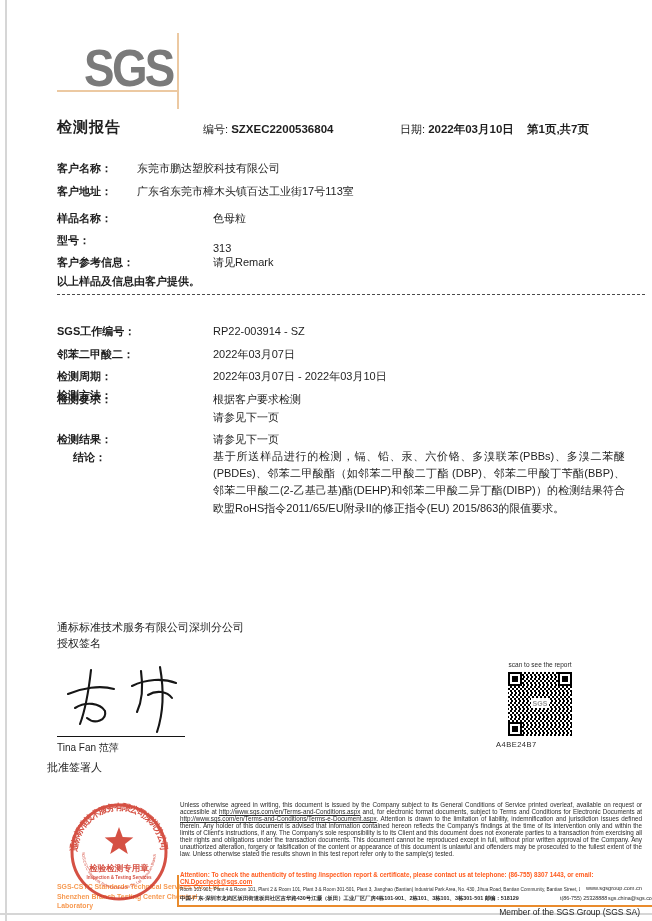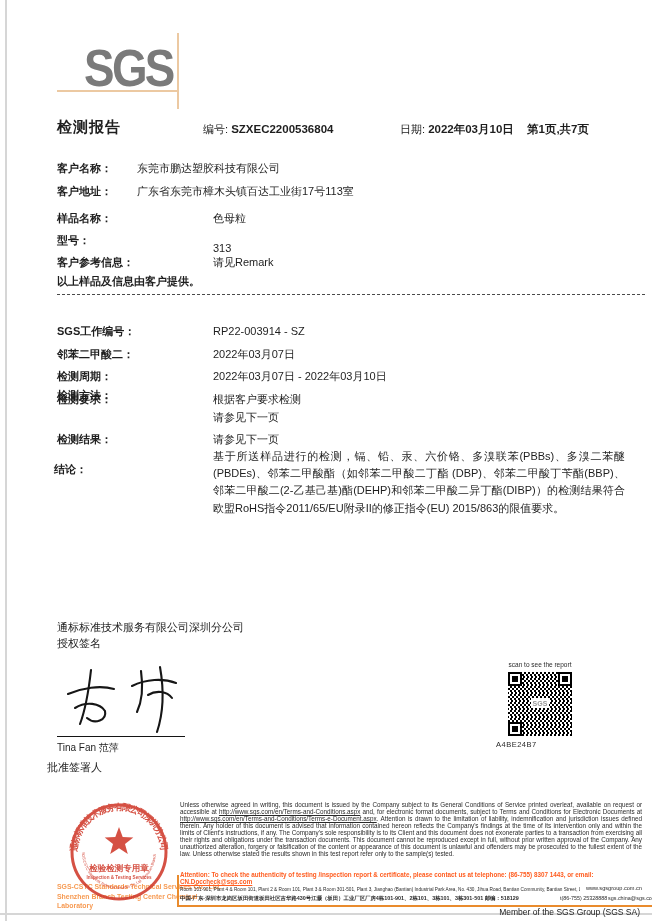--- a/index.html
+++ b/index.html
@@ -83,21 +83,21 @@
 <div class="abs fs11" style="left:213px;top:347px;">2022年03月07日</div>
 <div class="abs fs11 lbl" style="left:57px;top:369px;">检测周期：</div>
 <div class="abs fs11" style="left:213px;top:369px;">2022年03月07日 - 2022年03月10日</div>
 <div class="abs fs11 lbl" style="left:57px;top:392px;">检测要求：</div>
 <div class="abs fs11" style="left:213px;top:392px;">根据客户要求检测</div>
 <div class="abs fs11 lbl" style="left:57px;top:388px;">检测方法：</div>
 <div class="abs fs11" style="left:213px;top:410px;">请参见下一页</div>
 <div class="abs fs11 lbl" style="left:57px;top:432px;">检测结果：</div>
 <div class="abs fs11" style="left:213px;top:432px;">请参见下一页</div>
 
-<div class="abs fs11 lbl" style="left:54px;top:450px;margin-top:12px;">结论：</div>
+<div class="abs fs11 lbl" style="left:73px;top:450px;">结论：</div>
 <div class="abs concl" style="left:213px;top:448px;">基于所送样品进行的检测，镉、铅、汞、六价铬、多溴联苯(PBBs)、多溴二苯醚(PBDEs)、邻苯二甲酸酯（如邻苯二甲酸二丁酯 (DBP)、邻苯二甲酸丁苄酯(BBP)、邻苯二甲酸二(2-乙基己基)酯(DEHP)和邻苯二甲酸二异丁酯(DIBP)）的检测结果符合欧盟RoHS指令2011/65/EU附录II的修正指令(EU) 2015/863的限值要求。</div>
 
 <div class="abs fs11" style="left:57px;top:620px;">通标标准技术服务有限公司深圳分公司</div>
 <div class="abs fs11" style="left:57px;top:636px;">授权签名</div>
 
 <svg class="abs" style="left:60px;top:658px;" width="140" height="80" viewBox="0 0 140 80">
   <g fill="none" stroke="#161616" stroke-width="2.1" stroke-linecap="round">
     <path d="M8,36 C 22,30 40,27 54,31"></path>
     <path d="M31,12 C 29,30 26,50 20,66"></path>
     <path d="M15,50 C 26,43 40,45 45,53 C 47,62 35,67 27,60"></path>

